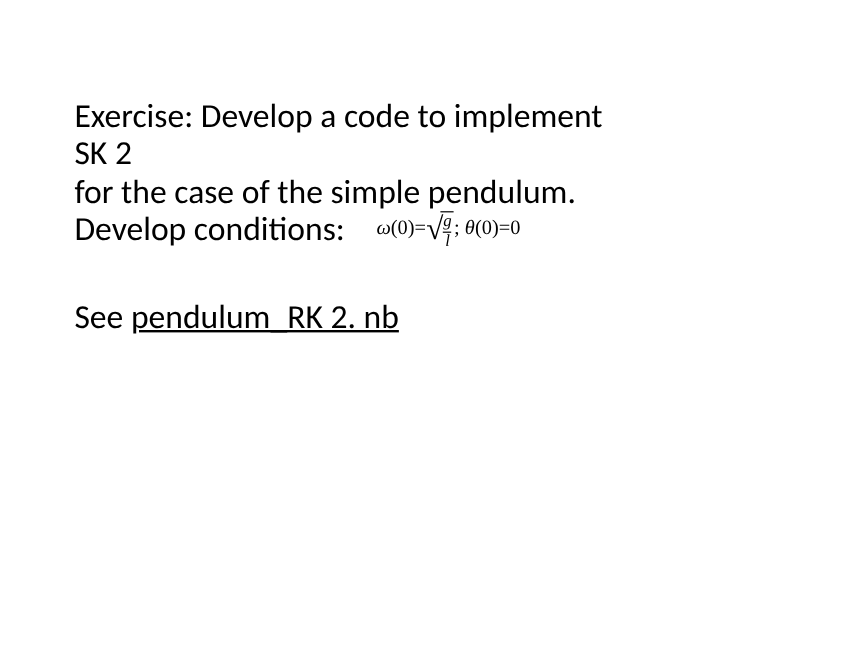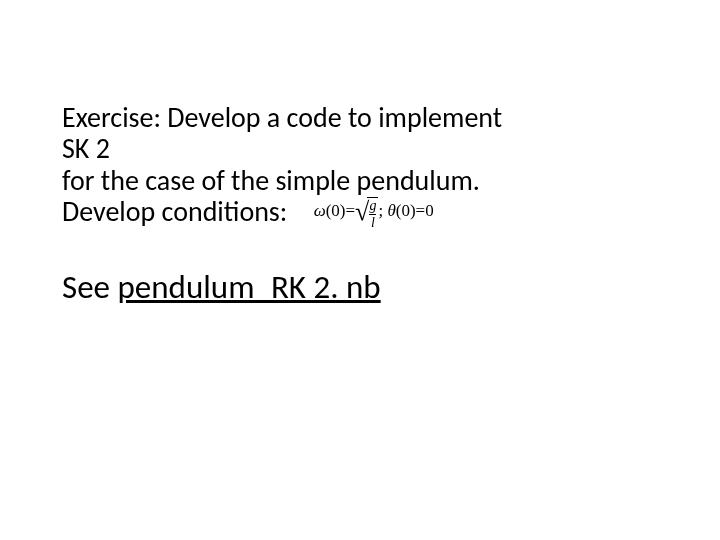--- a/index.html
+++ b/index.html
@@ -10,21 +10,21 @@
     background: #ffffff;
     font-family: Calibri, "Segoe UI", Arial, sans-serif;
     color: #000000;
     overflow: hidden;
   }
   .slide {
     position: relative;
     width: 586px;
     height: 540px;
     box-sizing: border-box;
-    padding: 102px 62px 0 62px;
+    padding: 81px 62px 0 62px;
   }
   .body-text {
     font-size: 28px;
     line-height: 1.12;
     letter-spacing: 0px;
   }
   .body-text .inline-eq {
     display: inline-block;
     vertical-align: middle;
     margin-left: 20px;
@@ -60,21 +60,21 @@
     padding: 1px 2px 0 2px;
   }
   .inline-eq .radicand .bar {
     width: 100%;
     height: 1px;
     background: #000;
     margin: 1px 0;
   }
   .see-line {
     margin-top: 36px;
-    font-size: 33px;
+    font-size: 28px;
   }
   .see-line .link {
     text-decoration: underline;
     color: #000000;
   }
 </style>
 </head>
 <body>
 
 <div class="slide">

